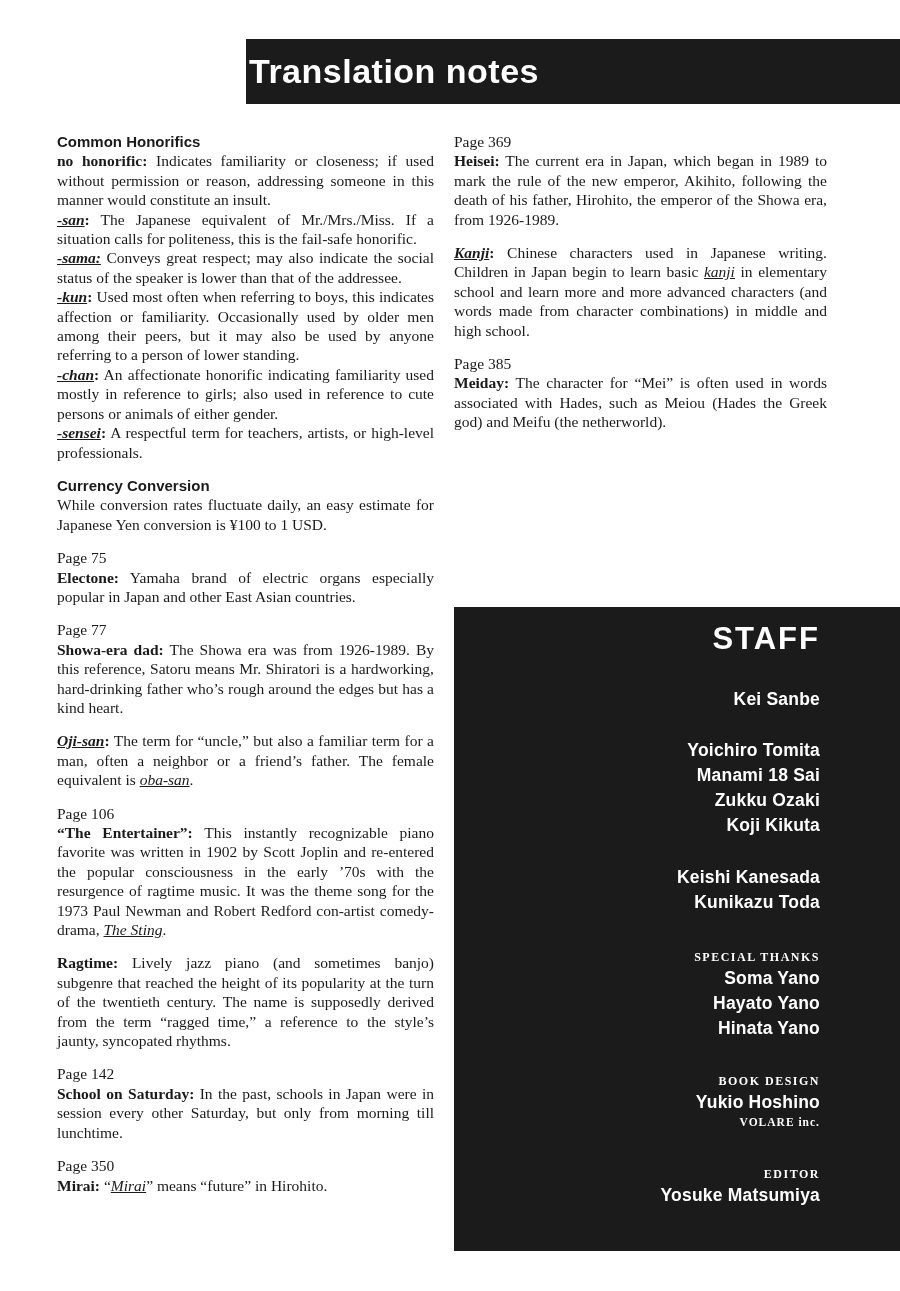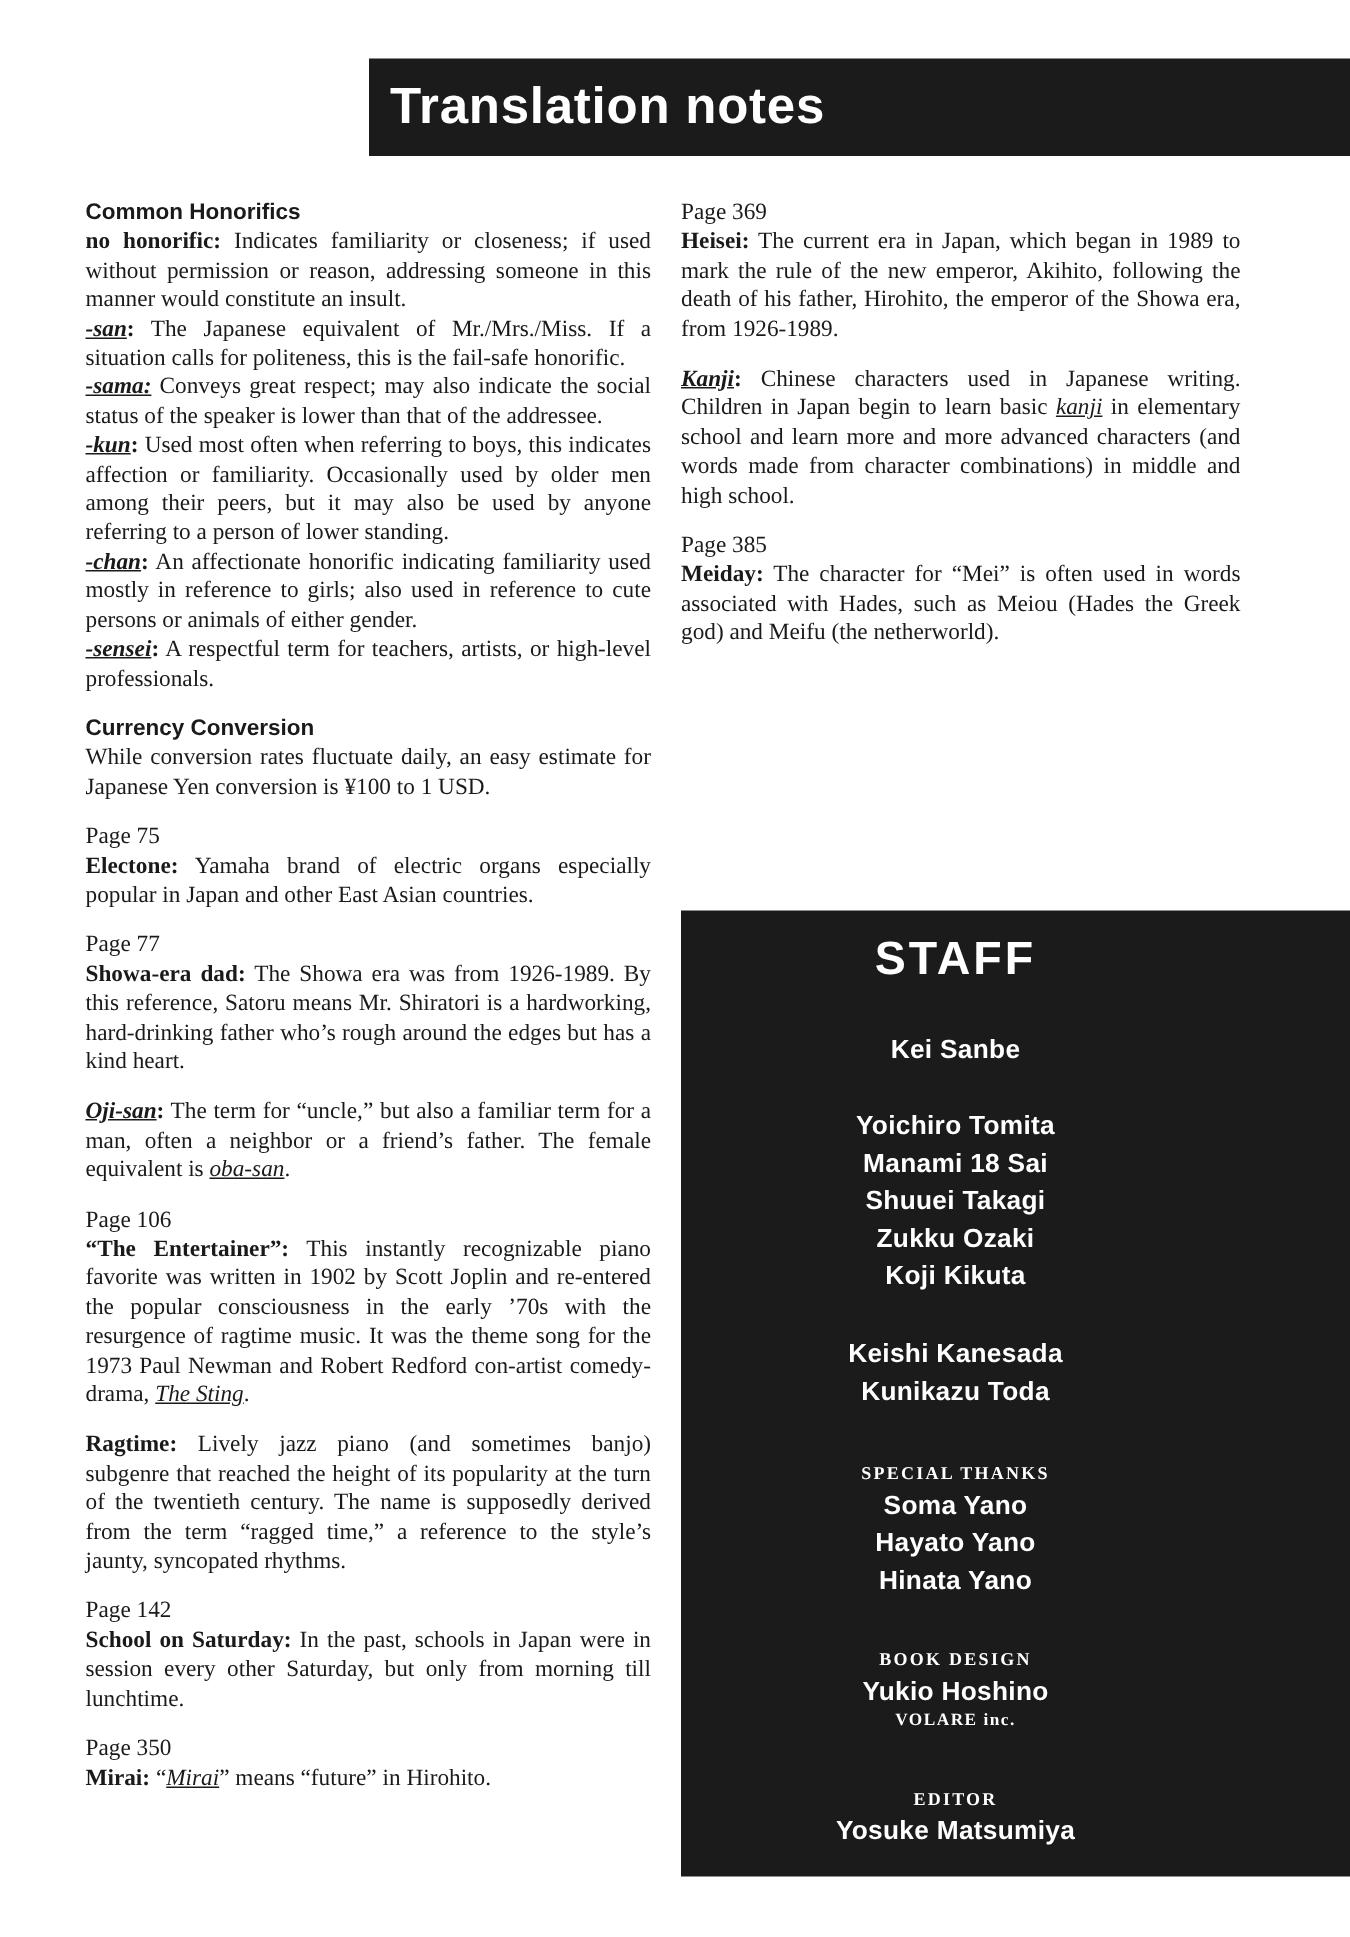--- a/index.html
+++ b/index.html
@@ -1,39 +1,39 @@
 <!DOCTYPE html>
 <html><head>
 <meta charset="utf-8">
 <style>
   html,body{margin:0;padding:0;}
   body{width:900px;height:1291px;background:#ffffff;font-family:"Liberation Serif",serif;}
   .page{position:relative;width:900px;height:1291px;background:#ffffff;overflow:hidden;}
 
   
   .title-bar{position:absolute;left:246px;top:39px;right:0;height:65px;background:#1b1b1b;}
-  .title-bar h1{margin:0;padding-left:14px;color:#ffffff;
+  .title-bar h1{margin:0;padding-left:3px;color:#ffffff;
     font:bold 34px/65px "Liberation Sans",sans-serif;letter-spacing:0.5px;}
 
   
   .col{position:absolute;top:132px;color:#1a1a1a;
     font-size:15.5px;line-height:19.4px;text-align:justify;}
   .col-left{left:57px;width:377px;}
   .col-right{left:454px;width:373px;}
   .block{margin-bottom:14px;}
   .block:last-child{margin-bottom:0;}
   .heading{font:bold 15px/19.4px "Liberation Sans",sans-serif;text-align:left;}
   .page-label{text-align:left;}
   .col p{margin:0;}
   .b{font-weight:bold;}
   .i{font-style:italic;text-decoration:underline;}
 
   
   .staff-box{position:absolute;left:454px;top:607px;right:0;height:644px;background:#1b1b1b;}
-  .staff-inner{width:366px;text-align:center;color:#ffffff;padding-top:14px;}
+  .staff-inner{width:366px;text-align:right;color:#ffffff;padding-top:14px;}
   .staff-title{font:bold 31px/36px "Liberation Sans",sans-serif;letter-spacing:2px;margin-bottom:30px;}
   .staff-group{margin-bottom:27px;}
   .staff-name{font:bold 17.5px/25px "Liberation Sans",sans-serif;letter-spacing:0.2px;}
   .staff-label{font:bold 12px/17px "Liberation Serif",serif;letter-spacing:1.5px;}
   .staff-sub{font:bold 11.5px/15px "Liberation Serif",serif;letter-spacing:1px;}
   #staff-groups .staff-group:nth-child(1){margin-bottom:26px;}
   #staff-groups .staff-group:nth-child(2){margin-bottom:27px;}
   #staff-groups .staff-group:nth-child(3){margin-bottom:34px;}
   #staff-groups .staff-group:nth-child(4){margin-bottom:32px;}
   #staff-groups .staff-group:nth-child(5){margin-bottom:36px;}
@@ -108,21 +108,20 @@
   <aside class="staff-box">
     <div class="staff-inner">
       <div class="staff-title">STAFF</div>
       <div id="staff-groups">
           <div class="staff-group">
             <div class="staff-name">Kei Sanbe</div>
           </div>
           <div class="staff-group">
             <div class="staff-name">Yoichiro Tomita</div>
             <div class="staff-name">Manami 18 Sai</div>
-            <div class="staff-name">Shuuei Takagi</div>
             <div class="staff-name">Zukku Ozaki</div>
             <div class="staff-name">Koji Kikuta</div>
           </div>
           <div class="staff-group">
             <div class="staff-name">Keishi Kanesada</div>
             <div class="staff-name">Kunikazu Toda</div>
           </div>
           <div class="staff-group">
             <div class="staff-label">SPECIAL THANKS</div>
             <div class="staff-name">Soma Yano</div>

